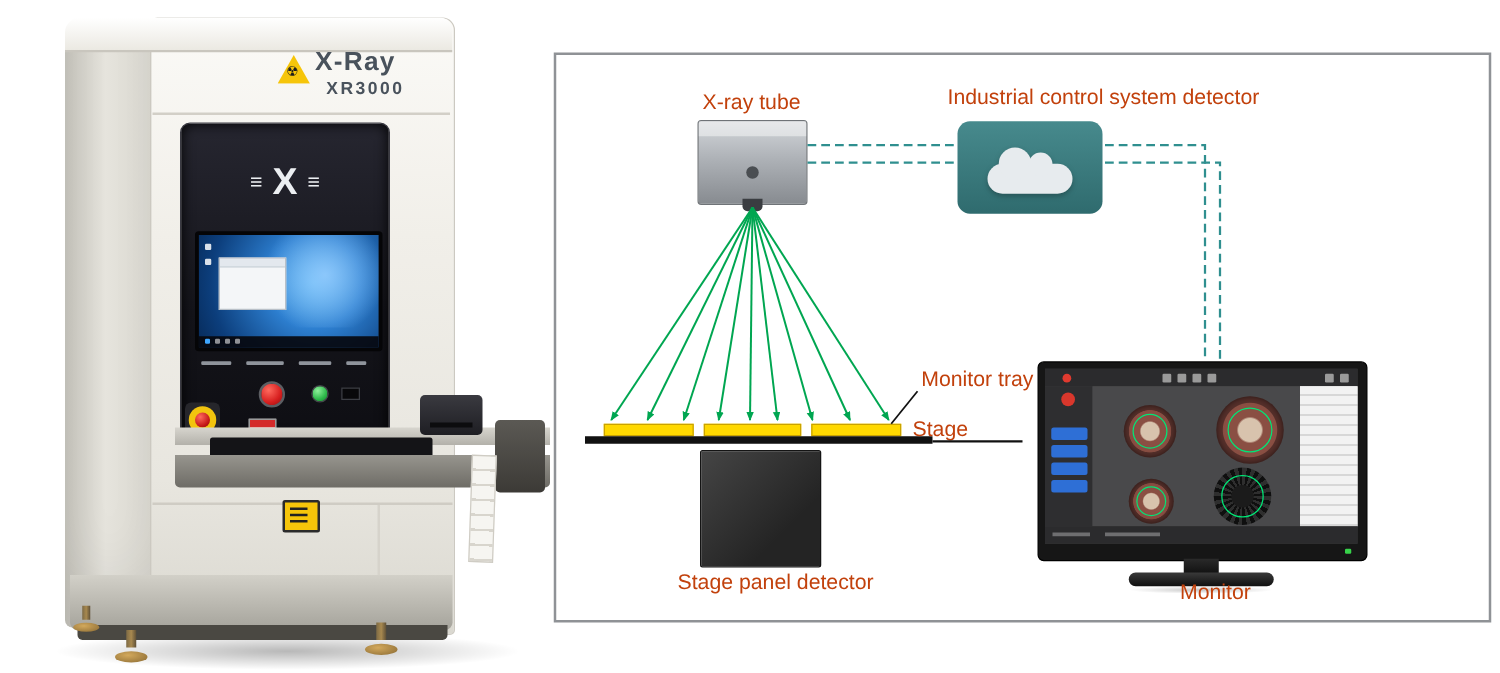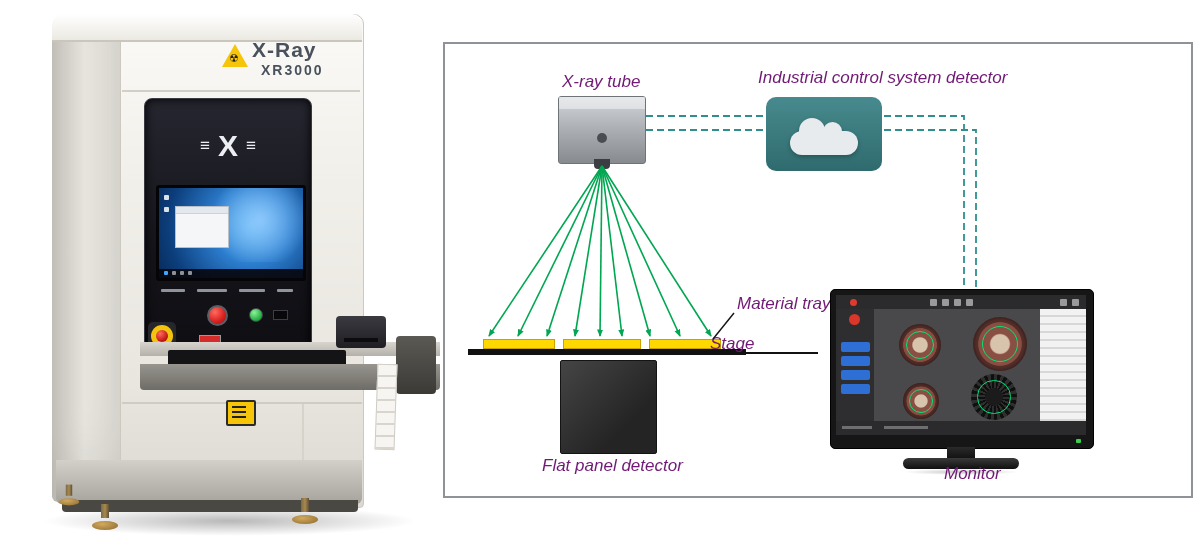--- a/index.html
+++ b/index.html
@@ -1,19 +1,19 @@
 <!DOCTYPE html>
 <html><head>
 <meta charset="utf-8">
 <style>
   html,body{margin:0;padding:0;background:#fff;}
   .stage{position:relative;width:1200px;height:538px;background:#fff;overflow:hidden;
          font-family:"Liberation Sans",sans-serif;color:#1c1c1c;}
   .abs{position:absolute;}
-  .lbl{position:absolute;font-size:17px;color:#701a75;white-space:nowrap;font-style:italic;}
+  .lbl{position:absolute;font-size:17px;color:#c2410c;white-space:nowrap;}
 
   
   .machine{position:absolute;left:40px;top:8px;width:400px;height:528px;}
   .m-shadow{left:2px;top:498px;width:376px;height:30px;
             background:radial-gradient(ellipse at center,rgba(0,0,0,.28),rgba(0,0,0,0) 70%);}
   .m-side{left:12px;top:16px;width:72px;height:478px;border-radius:12px 0 0 6px;
           background:linear-gradient(90deg,#c8c6be,#e8e6df 45%,#dbd9d1);
           box-shadow:inset 0 -40px 50px rgba(0,0,0,.08);}
   .m-front{left:80px;top:6px;width:242px;height:492px;border-radius:6px 10px 4px 4px;
            background:linear-gradient(180deg,#fbfaf7,#f1efe9 35%,#e8e6df 75%,#dad8d0);
@@ -236,25 +236,25 @@
     <div class="lbl" style="left:758px;top:68px;">Industrial control system detector</div>
     <div class="abs processor">
       <div class="cloud"></div>
     </div>
 
     <div class="abs tray" style="left:483px;width:72px;"></div>
     <div class="abs tray" style="left:563px;width:78px;"></div>
     <div class="abs tray" style="left:649px;width:72px;"></div>
     <div class="abs stagebar"></div>
 
-    <div class="lbl" style="left:737px;top:294px;">Material tray</div>
-    <div class="lbl" style="left:710px;top:334px;">Stage</div>
+    <div class="lbl" style="left:737px;top:294px;">Monitor tray</div>
+    <div class="lbl" style="left:730px;top:334px;">Stage</div>
 
     <div class="abs detector"></div>
-    <div class="lbl" style="left:542px;top:456px;">Flat panel detector</div>
+    <div class="lbl" style="left:542px;top:456px;">Stage panel detector</div>
 
     <div>
       <div class="abs mon-bezel"></div>
       <div class="abs mon-screen"></div>
       <div class="abs mon-toolbar"></div>
       <div class="mi-red"></div>
       <div class="mi" style="left:930px;"></div>
       <div class="mi" style="left:942px;"></div>
       <div class="mi" style="left:954px;"></div>
       <div class="mi" style="left:966px;"></div>

